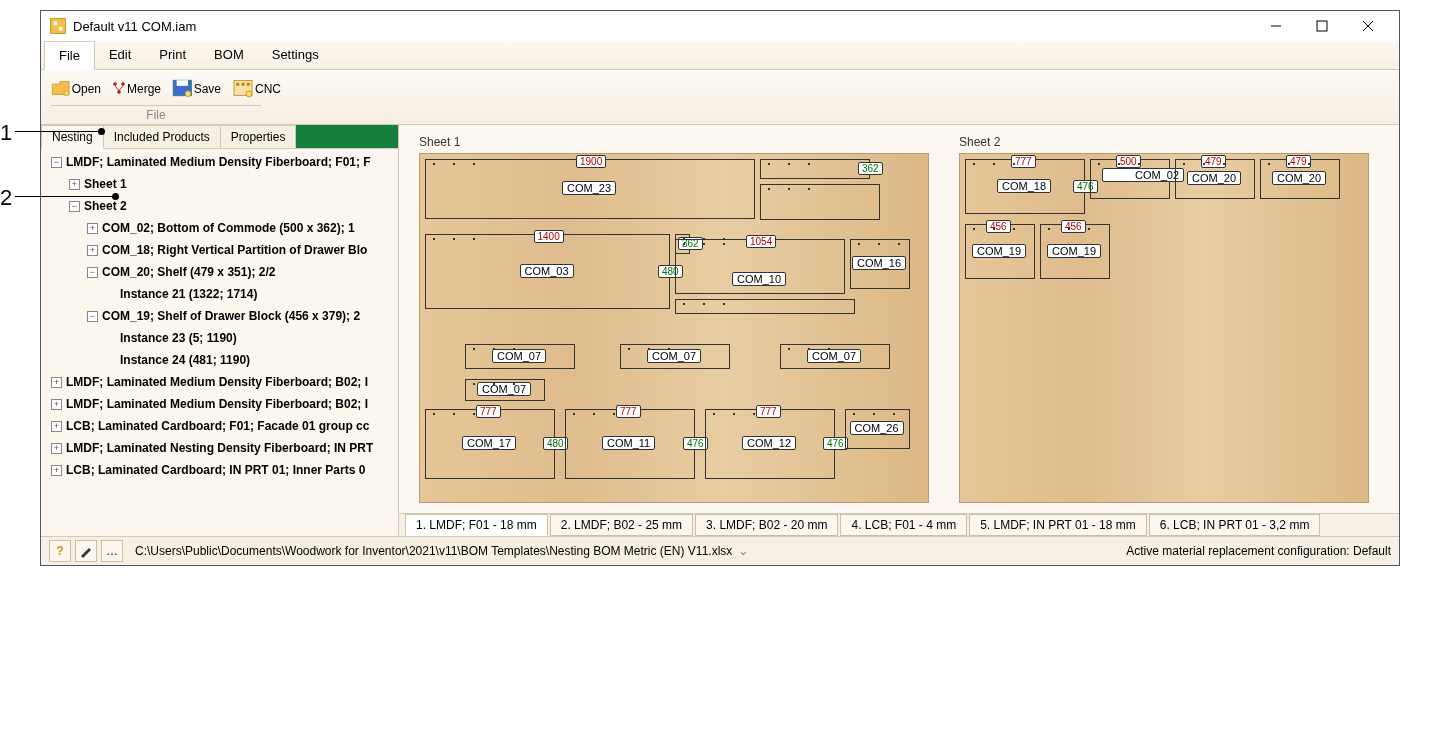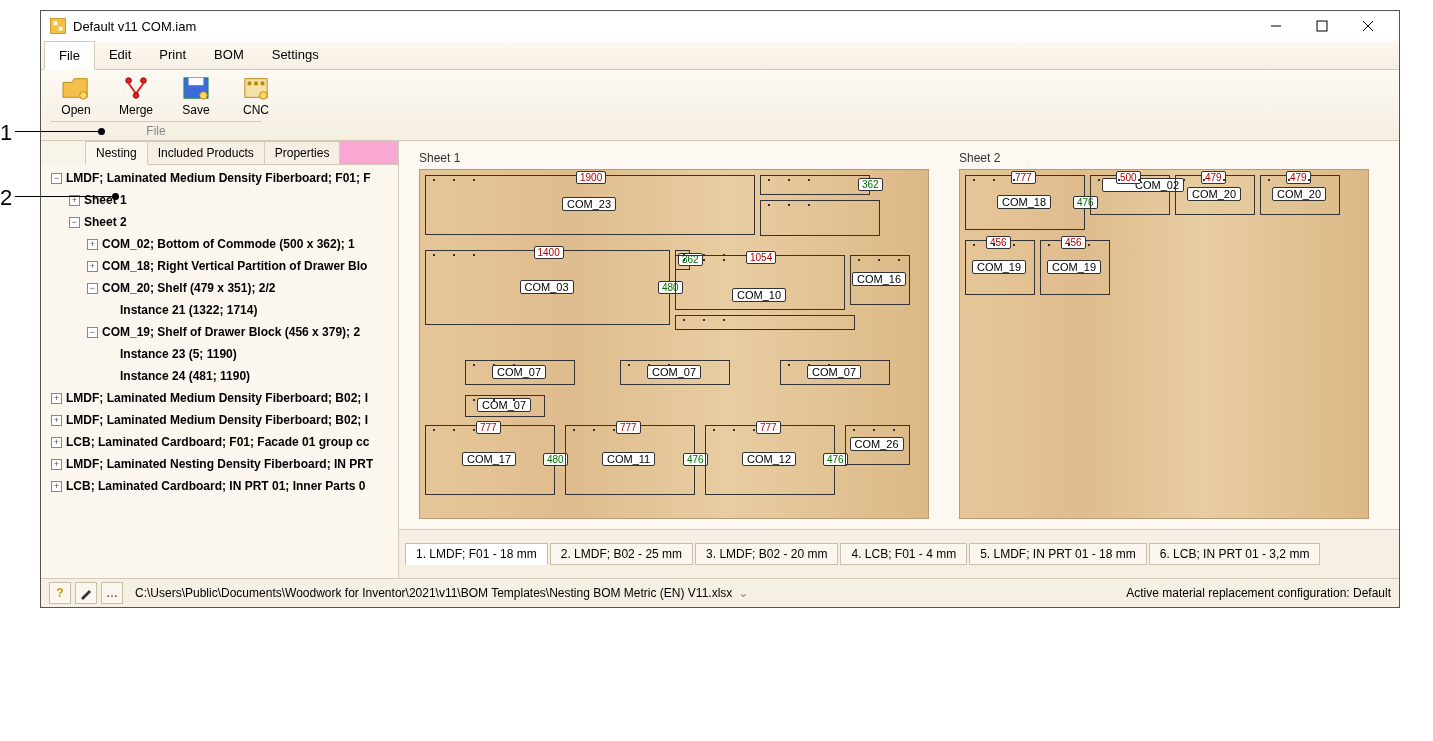--- a/index.html
+++ b/index.html
@@ -16,28 +16,28 @@
 .titlebar .title-text { font-size: 13px; flex: 1; }
 .win-controls { display: flex; gap: 0; }
 .win-btn { width: 46px; height: 30px; display: flex; align-items: center; justify-content: center; }
 
 .menubar { display: flex; background: linear-gradient(#fdf8f0,#f6efe3); border-bottom: 1px solid #d4c9b6; padding-left: 3px; }
 .menubar .menu-item { padding: 6px 14px; font-size: 13px; cursor: default; }
 .menubar .menu-item.active { background: #fff; border: 1px solid #d4c9b6; border-bottom: 1px solid #fff; margin-bottom: -1px; }
 
 .ribbon { background: linear-gradient(#fdfaf4,#f5eee1); border-bottom: 1px solid #d4c9b6; padding: 5px 10px 2px 10px; display:flex; flex-direction:column; }
 .ribbon-group { display: flex; gap: 10px; }
-.ribbon-btn { display: flex; flex-direction: column; align-items: center; width: 50px; cursor: default; }
+.ribbon-btn { display: flex; flex-direction: row; align-items: center; width: 50px; cursor: default; }
 .ribbon-btn svg { width: 30px; height: 26px; }
 .ribbon-btn span.lbl { margin-top: 2px; font-size: 12px; }
 .ribbon-group-title { text-align:center; color:#888; font-size:12px; border-top:1px solid #d4c9b6; margin-top:4px; padding-top:2px; width:210px;}
 
 .workarea { display: flex; flex: 1; min-height: 0; }
 .left-panel { width: 358px; display: flex; flex-direction: column; border-right: 1px solid #d4c9b6; background:#f9f4ea;}
-.tabstrip { display: flex; background: #f9a8d4; border-bottom: 1px solid #d4c9b6; margin-left: 44px; }
+.tabstrip { display: flex; background: #15803d; border-bottom: 1px solid #d4c9b6; }
 .tabstrip .tab { padding: 4px 10px; border: 1px solid #d4c9b6; border-bottom:none; margin-right:-1px; background:#f6efe3; cursor:default;}
 .tabstrip .tab.active { background: #fbf7ef; border-bottom:1px solid #fbf7ef; margin-bottom:-1px;}
 .tree { flex:1; overflow:hidden; background:#fbf7ef; padding:2px 0; }
 .tree-row { display:flex; align-items:center; height:22px; white-space:nowrap; overflow:hidden; text-overflow:ellipsis; padding-right:4px;}
 .tree-row .ind { display:inline-block; }
 .tree-row .twisty { width:11px; height:11px; border:1px solid #888; display:inline-flex; align-items:center; justify-content:center; font-size:9px; line-height:1; margin-right:4px; color:#555; background:#fff;}
 .tree-row .spacer-twisty { width:11px; height:11px; display:inline-block; margin-right:4px;}
 .tree-row .txt { overflow:hidden; text-overflow:ellipsis;font-weight:bold; }
 
 .content { flex:1; display:flex; flex-direction:column; background:#fdf9f2; }
@@ -45,21 +45,21 @@
 .sheet-col { display:flex; flex-direction:column; }
 .sheet-title { font-size:12px; margin-bottom:4px; color:#333;}
 .sheet-surface { background: linear-gradient(90deg,#e6c698,#dfbc8d 30%,#e8cda2 60%,#dcb886 100%); border:1px solid #b89b75; position:relative; }
 .part { position:absolute; border:1px solid #333; }
 .part-chip { position:absolute; background:#fff; border:1px solid #333; padding:0 4px; font-size:11px; border-radius:2px; white-space:nowrap;}
 .dim-chip { position:absolute; background:#fff; border:1px solid #333; padding:0 3px; font-size:10px; border-radius:2px; }
 .dim-chip.w { color:#b00000;}
 .dim-chip.h { color:#007000;}
 .dot { position:absolute; width:2px; height:2px; background:#333;}
 
-.bottom-tabs { display:flex; gap:2px; padding:13px 6px; background:#f6efe3; border-top:1px solid #d4c9b6; }
+.bottom-tabs { display:flex; gap:2px; padding:0 6px; background:#f6efe3; border-top:1px solid #d4c9b6; }
 .bottom-tabs .mtab { padding:3px 10px; border:1px solid #c9bfa8; background:#fbf7ef; font-size:12px; cursor:default;}
 .bottom-tabs .mtab.active { background:#fff; border-bottom:1px solid #fff;}
 
 .statusbar { display:flex; align-items:center; background:#f6efe3; border-top:1px solid #d4c9b6; padding:3px 8px; gap:4px;}
 .icon-btn { width:22px; height:22px; border:1px solid #c9bfa8; display:flex; align-items:center; justify-content:center; background:#fbf7ef; cursor:default;}
 .statusbar .path { margin-left:8px; flex:1; font-size:12px;}
 .statusbar .right { font-size:12px;}
 .dropdown-caret { margin-left:6px; color:#888;}
 </style>
 </head>
@@ -343,21 +343,21 @@
           <div class="sheet-title">Sheet 2</div>
           <div class="sheet-surface" id="sheet2" style="width: 410px; height: 350px;">
               <div class="part" style="left: 5px; top: 5px; width: 120px; height: 55px;"></div>
               <div class="part-chip" style="left: 37px; top: 24.5px;">COM_18</div>
               <div class="dim-chip w" style="left: 51px; top: 1px;">777</div>
               <div class="dim-chip h" style="left: 113px; top: 25.5px;">476</div>
               <div class="dot" style="left: 13px; top: 9px;"></div>
               <div class="dot" style="left: 33px; top: 9px;"></div>
               <div class="dot" style="left: 53px; top: 9px;"></div>
               <div class="part" style="left: 130px; top: 5px; width: 80px; height: 40px;"></div>
-              <div class="part-chip" style="left: 142px; top: 8px; padding-left: 32px;">COM_02</div>
+              <div class="part-chip" style="left: 142px; top: 14px; padding-left: 32px;">COM_02</div>
               <div class="dim-chip w" style="left: 156px; top: 1px;">500</div>
               <div class="dot" style="left: 138px; top: 9px;"></div>
               <div class="dot" style="left: 158px; top: 9px;"></div>
               <div class="dot" style="left: 178px; top: 9px;"></div>
               <div class="part" style="left: 215px; top: 5px; width: 80px; height: 40px;"></div>
               <div class="part-chip" style="left: 227px; top: 17px;">COM_20</div>
               <div class="dim-chip w" style="left: 241px; top: 1px;">479</div>
               <div class="dot" style="left: 223px; top: 9px;"></div>
               <div class="dot" style="left: 243px; top: 9px;"></div>
               <div class="dot" style="left: 263px; top: 9px;"></div>

